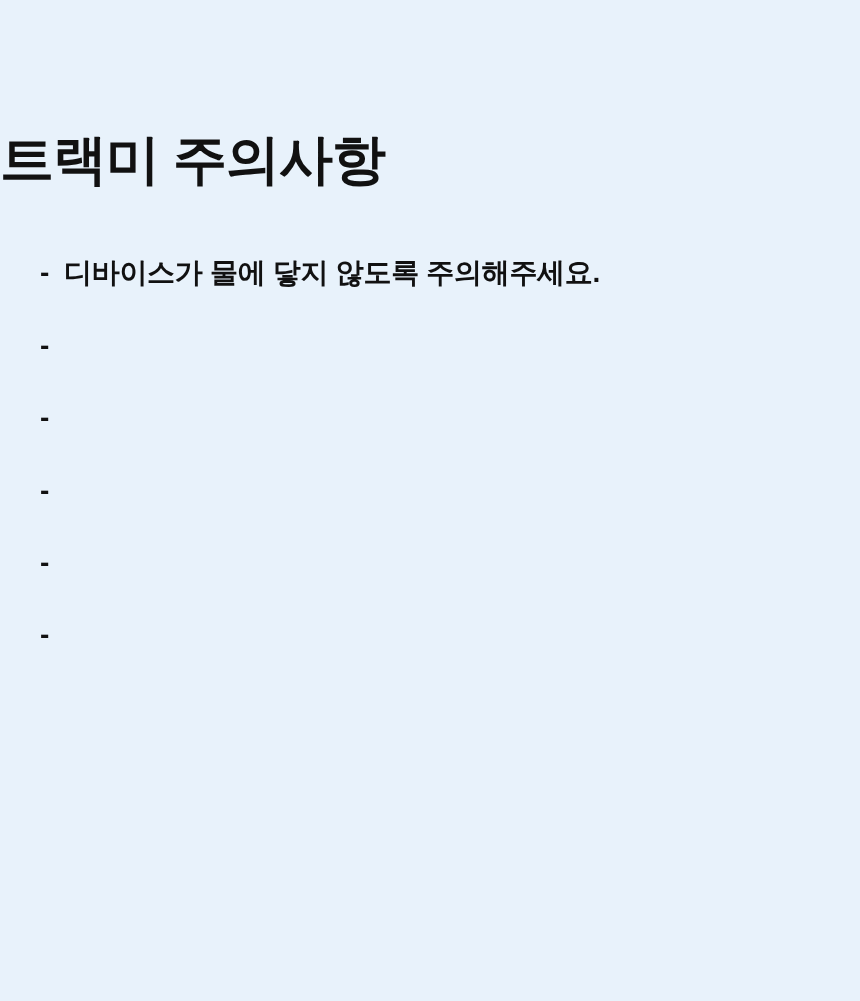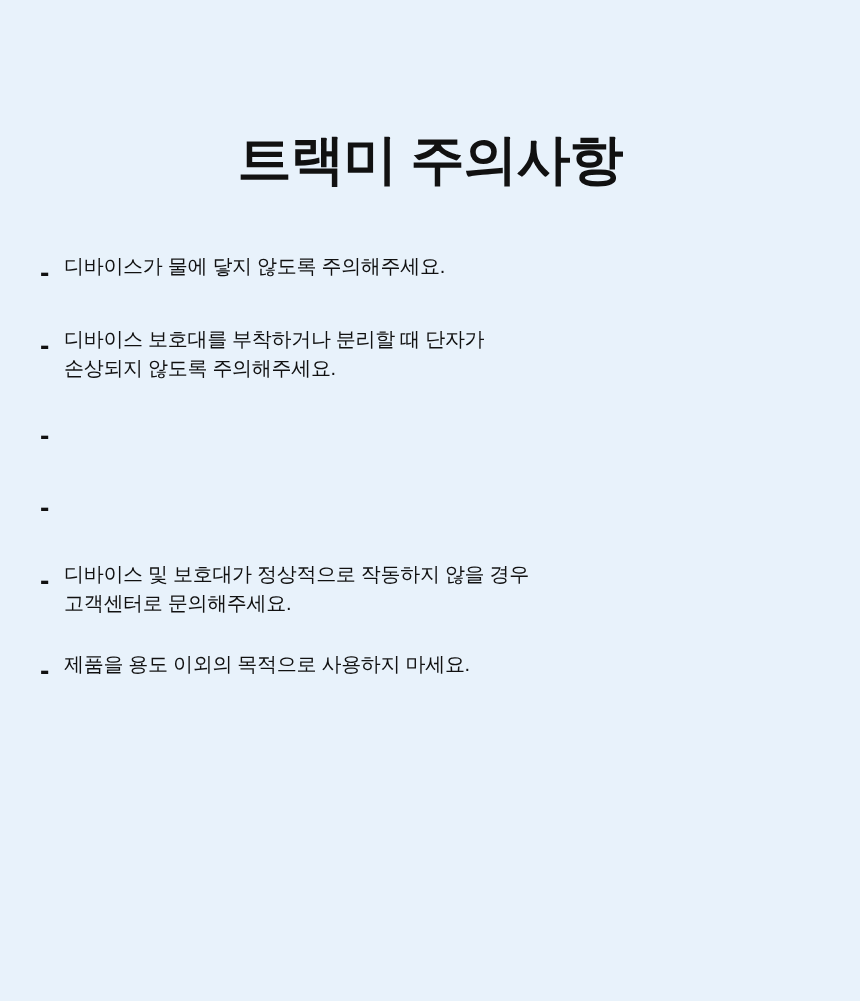--- a/index.html
+++ b/index.html
@@ -15,21 +15,20 @@
     overflow: hidden;
   }
   .page {
     width: 860px;
     height: 1001px;
     box-sizing: border-box;
     position: relative;
     background: #e8f2fb;
   }
   .title {
-    text-align: center;
     font-size: 54px;
     font-weight: 700;
     letter-spacing: -1px;
     color: #111111;
     padding-top: 92px;
     line-height: 1.15;
   }
   .list {
     margin: 0;
     padding: 0;
@@ -46,55 +45,50 @@
   .dash {
     flex: 0 0 auto;
     font-size: 28px;
     font-weight: 700;
     line-height: 1.48;
     color: #111111;
     width: 24px;
   }
   .text {
     flex: 1 1 auto;
-    font-size: 20px;
-    font-weight: 400;
+    font-size: 28px;
+    font-weight: 700;
     line-height: 1.48;
     color: #111111;
     white-space: pre-line;
     letter-spacing: -0.3px;
   }
 </style>
 </head>
 <body>
 
 <div class="page">
 
   <h1 class="title">트랙미 주의사항</h1>
 
   <ul class="list">
     <li class="item">
       <span class="dash">-</span>
       <span class="text">디바이스가 물에 닿지 않도록 주의해주세요.</span>
     </li>
     <li class="item">
       <span class="dash">-</span>
-      <span class="text">디바이스 보호대를 부착하거나 분리할 때 단자가
-손상되지 않도록 주의해주세요.</span>
     </li>
     <li class="item">
       <span class="dash">-</span>
     </li>
     <li class="item">
       <span class="dash">-</span>
     </li>
     <li class="item">
       <span class="dash">-</span>
-      <span class="text">디바이스 및 보호대가 정상적으로 작동하지 않을 경우
-고객센터로 문의해주세요.</span>
     </li>
     <li class="item">
       <span class="dash">-</span>
-      <span class="text">제품을 용도 이외의 목적으로 사용하지 마세요.</span>
     </li>
   </ul>
 
 </div>
 
 </body></html>

